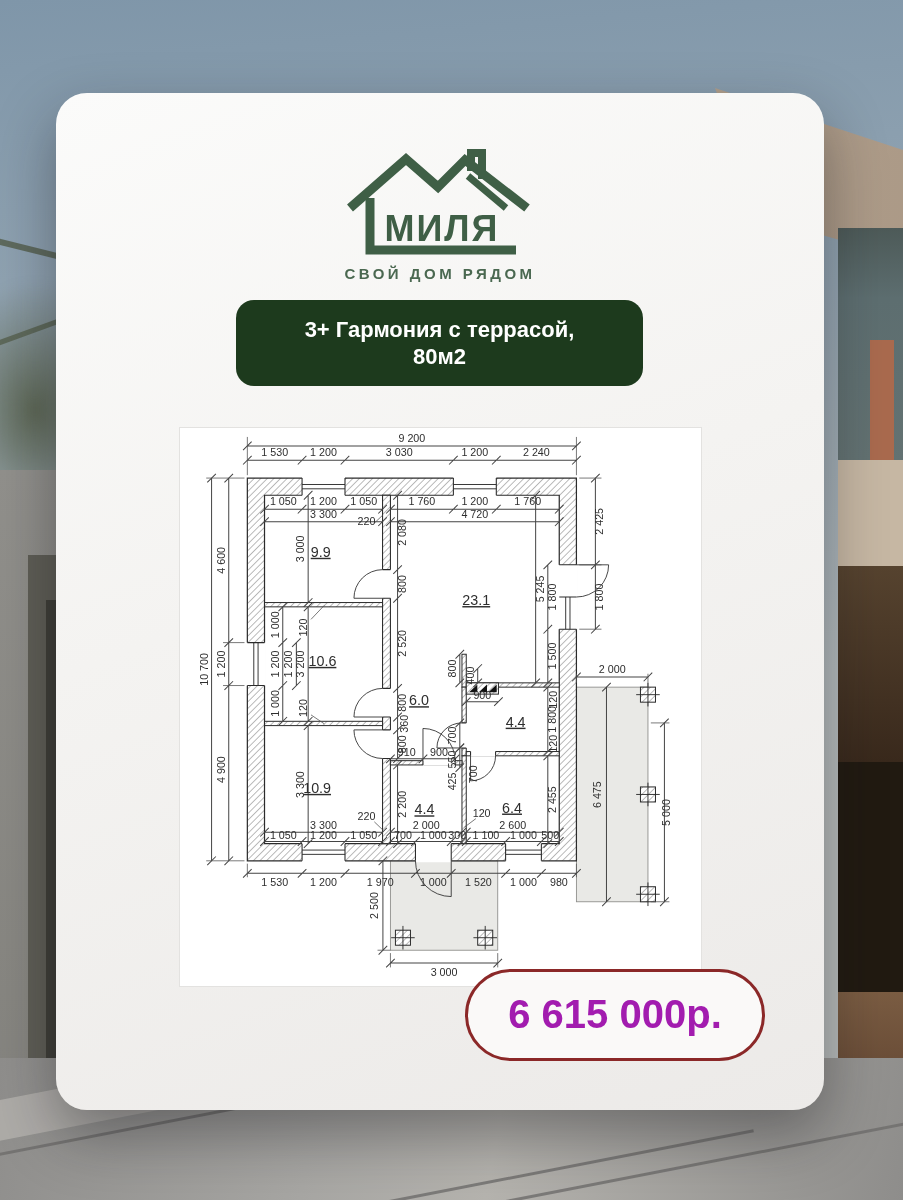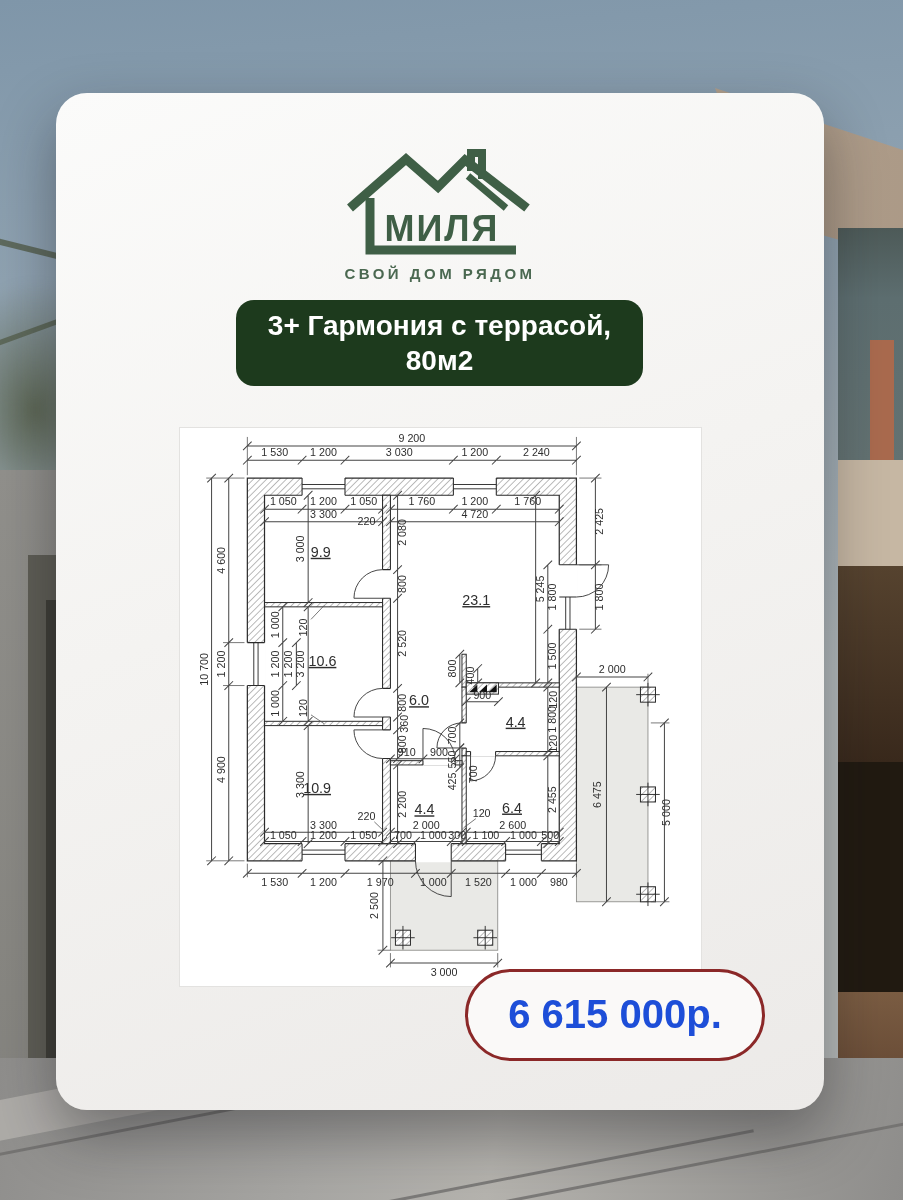--- a/index.html
+++ b/index.html
@@ -27,29 +27,29 @@
   
   #card{left:56px;top:93px;width:768px;height:1017px;border-radius:31px;
         background:linear-gradient(160deg,#fbfbfa 0%,#f4f3f1 45%,#eceae8 100%);
         box-shadow:0 25px 60px rgba(20,20,25,.40);}
   
   #logo{left:284px;top:52px;width:200px;height:120px;}
   #tagline{left:0;top:172px;width:768px;text-align:center;font-size:15px;letter-spacing:3.5px;
            color:#4a6850;font-weight:bold;}
   
   #banner{left:180px;top:207px;width:407px;height:86px;border-radius:18px;background:#1d3a1d;
-          color:#fff;text-align:center;font-weight:bold;font-size:28px;line-height:1.25;
+          color:#fff;text-align:center;font-weight:bold;font-size:22px;line-height:1.25;
           display:flex;flex-direction:column;justify-content:center;}
   
   #planbox{left:123px;top:310px;width:523px;height:560px;background:#ffffff;border:1px solid #e3e2e0;box-sizing:border-box;margin-top:24px;}
   #plansvg{width:100%;height:100%;display:block;}
   
   #price{left:409px;top:876px;width:300px;height:92px;border-radius:46px;background:#faf9f8;
          border:3px solid #8b2828;box-sizing:border-box;text-align:center;
-         font-size:40px;font-weight:bold;color:#1d4ed8;line-height:84px;}
+         font-size:40px;font-weight:bold;color:#a21caf;line-height:84px;}
   
   text.dl{font-size:300px;fill:#2e2e2e;font-family:"Liberation Sans","DejaVu Sans",sans-serif;}
   text.rm{font-size:400px;fill:#2e2e2e;text-decoration:underline;}
   .dim{stroke:#444;stroke-width:28;fill:none;}
   .ext{stroke:#555;stroke-width:22;fill:none;}
   .jamb{stroke:#2b2b2b;stroke-width:30;fill:none;}
   .glyph{stroke:#2b2b2b;stroke-width:26;fill:none;}
   .arc{stroke:#3a3a3a;stroke-width:26;fill:none;}
 </style>
 </head>

